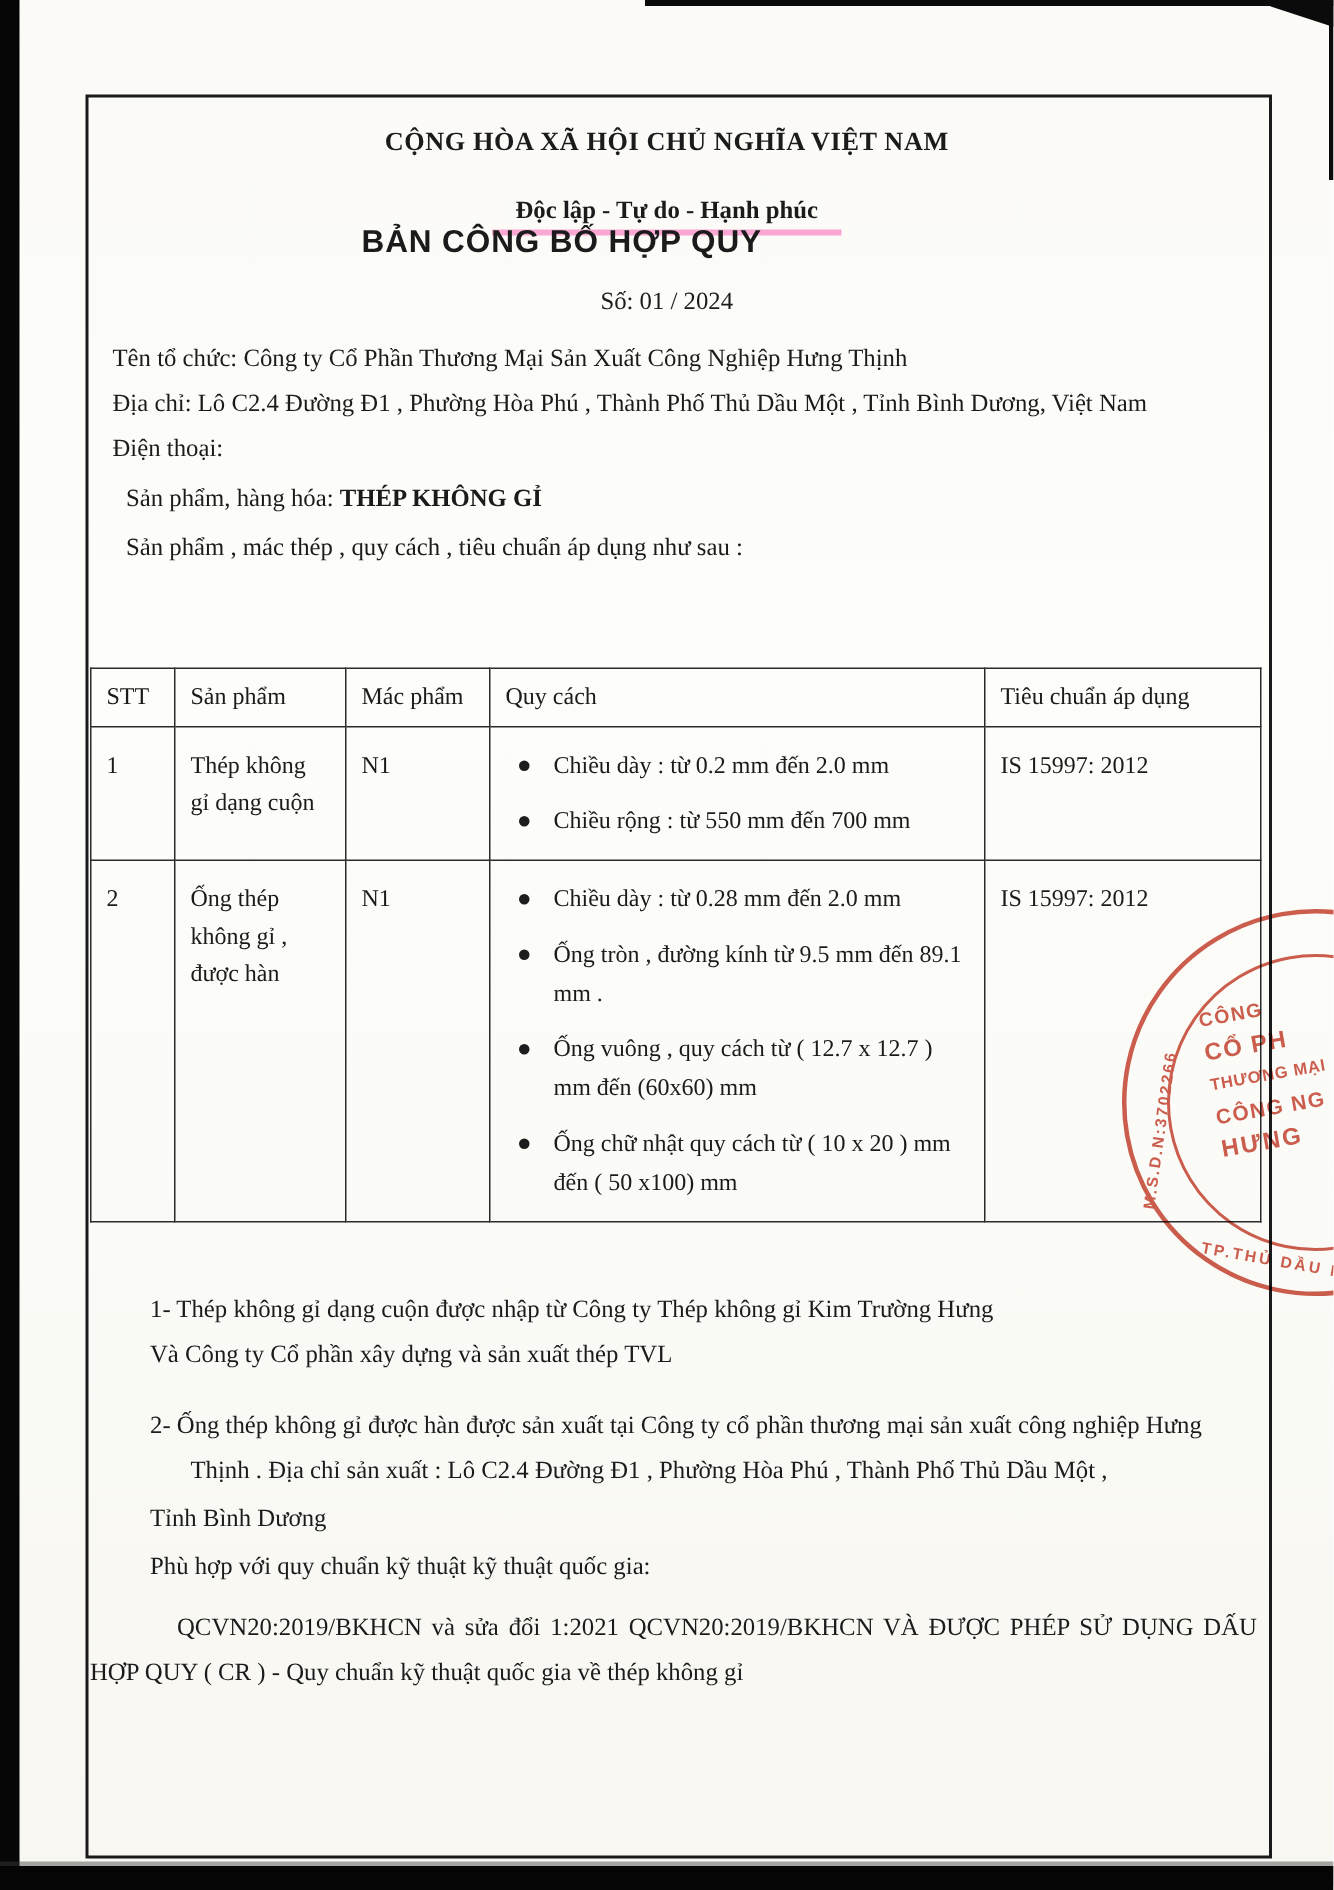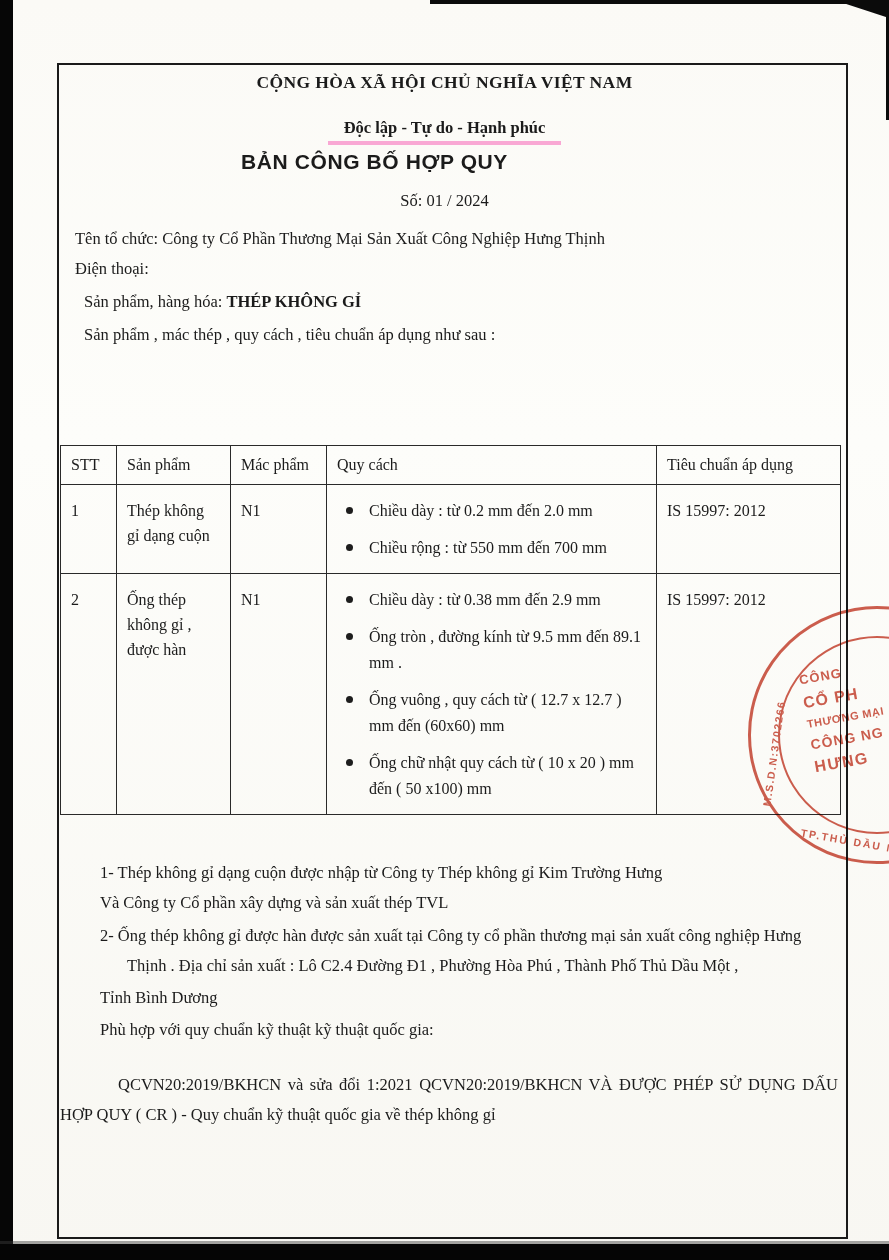--- a/index.html
+++ b/index.html
@@ -10,21 +10,21 @@
   }
   .frame{position:absolute;left:57px;top:63px;width:787px;height:1172px;border:2px solid #1a1a1a;pointer-events:none;}
   
   .edge-left{position:absolute;left:0;top:0;width:13px;height:1260px;background:#060606;}
   .edge-bottom{position:absolute;left:0;bottom:0;width:889px;height:16px;background:#050505;box-shadow:0 -3px 0 rgba(60,60,60,.45);}
   .edge-top{position:absolute;top:0;left:430px;width:459px;height:4px;background:#0b0b0b;}
   .edge-corner-tr{position:absolute;top:0;right:0;width:0;height:0;border-top:18px solid #0b0b0b;border-left:55px solid transparent;}
   .edge-right-sliver{position:absolute;top:0;right:0;width:3px;height:120px;background:#0b0b0b;}
 
   .nat-header{position:absolute;left:0;top:72px;width:889px;text-align:center;}
-  .nat-line1{font-size:17.5px;font-weight:bold;letter-spacing:.4px;}
+  .nat-line1{font-size:17.5px;font-weight:bold;letter-spacing:.4px;margin-top:12px;}
   .nat-line2{display:inline-block;margin-top:7px;font-size:16.5px;font-weight:bold;
     padding:0 16px 3px 16px;border-bottom:4px solid #f9a8d4;}
   .doc-title{position:absolute;left:0;top:150px;width:749px;text-align:center;
     font-family:"Liberation Sans", sans-serif;font-size:21px;font-weight:bold;letter-spacing:.6px;}
   .doc-number{position:absolute;left:0;top:191px;width:889px;text-align:center;font-size:16.5px;}
 
   .intro{position:absolute;left:75px;top:224px;width:720px;font-size:16.5px;line-height:30px;}
   .intro p{margin:0;}
   .intro p.indent{padding-left:9px;}
   .intro .mt{margin-top:3px;}
@@ -38,21 +38,21 @@
   th.center, td.center{text-align:center;}
   td.grade{padding-left:18px;}
   td.product-cell{text-align:justify;}
   ul.specs{margin:0;padding:0;list-style:none;}
   ul.specs li{position:relative;padding-left:32px;margin:0 0 11px 0;line-height:26px;}
   ul.specs li:last-child{margin-bottom:0;}
   ul.specs li::before{content:"";position:absolute;left:9px;top:9px;width:7px;height:7px;border-radius:50%;background:#1d1d1d;}
 
   .notes{position:absolute;left:100px;top:858px;width:724px;font-size:16.5px;line-height:30px;}
   .notes p{margin:0;}
-  .notes p.hang{padding-left:27px;text-indent:-27px;margin-top:3px;}
+  .notes p.hang{padding-left:27px;text-indent:-27px;margin-top:17px;}
   .notes p.mt{margin-top:2px;}
   .qcvn{position:absolute;left:60px;top:1070px;width:778px;font-size:16.5px;line-height:30px;
     text-align:justify;text-indent:58px;margin:0;}
 
   
   .stamp{position:absolute;left:748px;top:606px;width:258px;height:258px;transform:rotate(-10deg);
     color:#c84836;opacity:.88;mix-blend-mode:multiply;z-index:5;font-family:"Liberation Sans", sans-serif;}
   .stamp-outer{position:absolute;inset:0;border:3.5px solid currentColor;border-radius:50%;}
   .stamp-inner{position:absolute;inset:30px;border:2px solid currentColor;border-radius:50%;}
   .stamp-center{position:absolute;left:62px;top:54px;width:170px;font-weight:bold;white-space:nowrap;}
@@ -74,20 +74,21 @@
 <div class="nat-header">
   <div class="nat-line1">CỘNG HÒA XÃ HỘI CHỦ NGHĨA VIỆT NAM</div><br>
   <span class="nat-line2">Độc lập - Tự do - Hạnh phúc</span>
 </div>
 
 <div class="doc-title">BẢN CÔNG BỐ HỢP QUY</div>
 <div class="doc-number">Số: 01 / 2024</div>
 
 <div class="intro">
   <p>Tên tổ chức: Công ty Cổ Phần Thương Mại Sản Xuất Công Nghiệp Hưng Thịnh</p>
+  <p>Địa chỉ: Lô C2.4 Đường Đ1 , Phường Hòa Phú , Thành Phố Thủ Dầu Một , Tỉnh Bình Dương, Việt Nam</p>
   <p>Điện thoại:</p>
   <p class="indent mt"><span>Sản phẩm, hàng hóa: </span><span class="bold">THÉP KHÔNG GỈ</span></p>
   <p class="indent mt">Sản phẩm , mác thép , quy cách , tiêu chuẩn áp dụng như sau :</p>
 </div>
 
 <table class="products">
   <colgroup>
     <col class="col-stt">
       <col class="col-sp">
       <col class="col-mt">
@@ -115,21 +116,21 @@
         </ul>
       </td>
       <td>IS 15997: 2012</td>
     </tr>
     <tr>
       <td class="center">2</td>
       <td class="product-cell">Ống thép không gỉ , được hàn</td>
       <td class="grade">N1</td>
       <td>
         <ul class="specs">
-          <li>Chiều dày : từ 0.38 mm đến 2.9 mm</li>
+          <li>Chiều dày : từ 0.28 mm đến 2.0 mm</li>
           <li>Ống tròn , đường kính từ 9.5 mm đến 89.1 mm .</li>
           <li>Ống vuông , quy cách từ ( 12.7 x 12.7 ) mm đến (60x60) mm</li>
           <li>Ống chữ nhật quy cách từ ( 10 x 20 ) mm đến ( 50 x100) mm</li>
         </ul>
       </td>
       <td>IS 15997: 2012</td>
     </tr>
   </tbody>
 </table>
 

